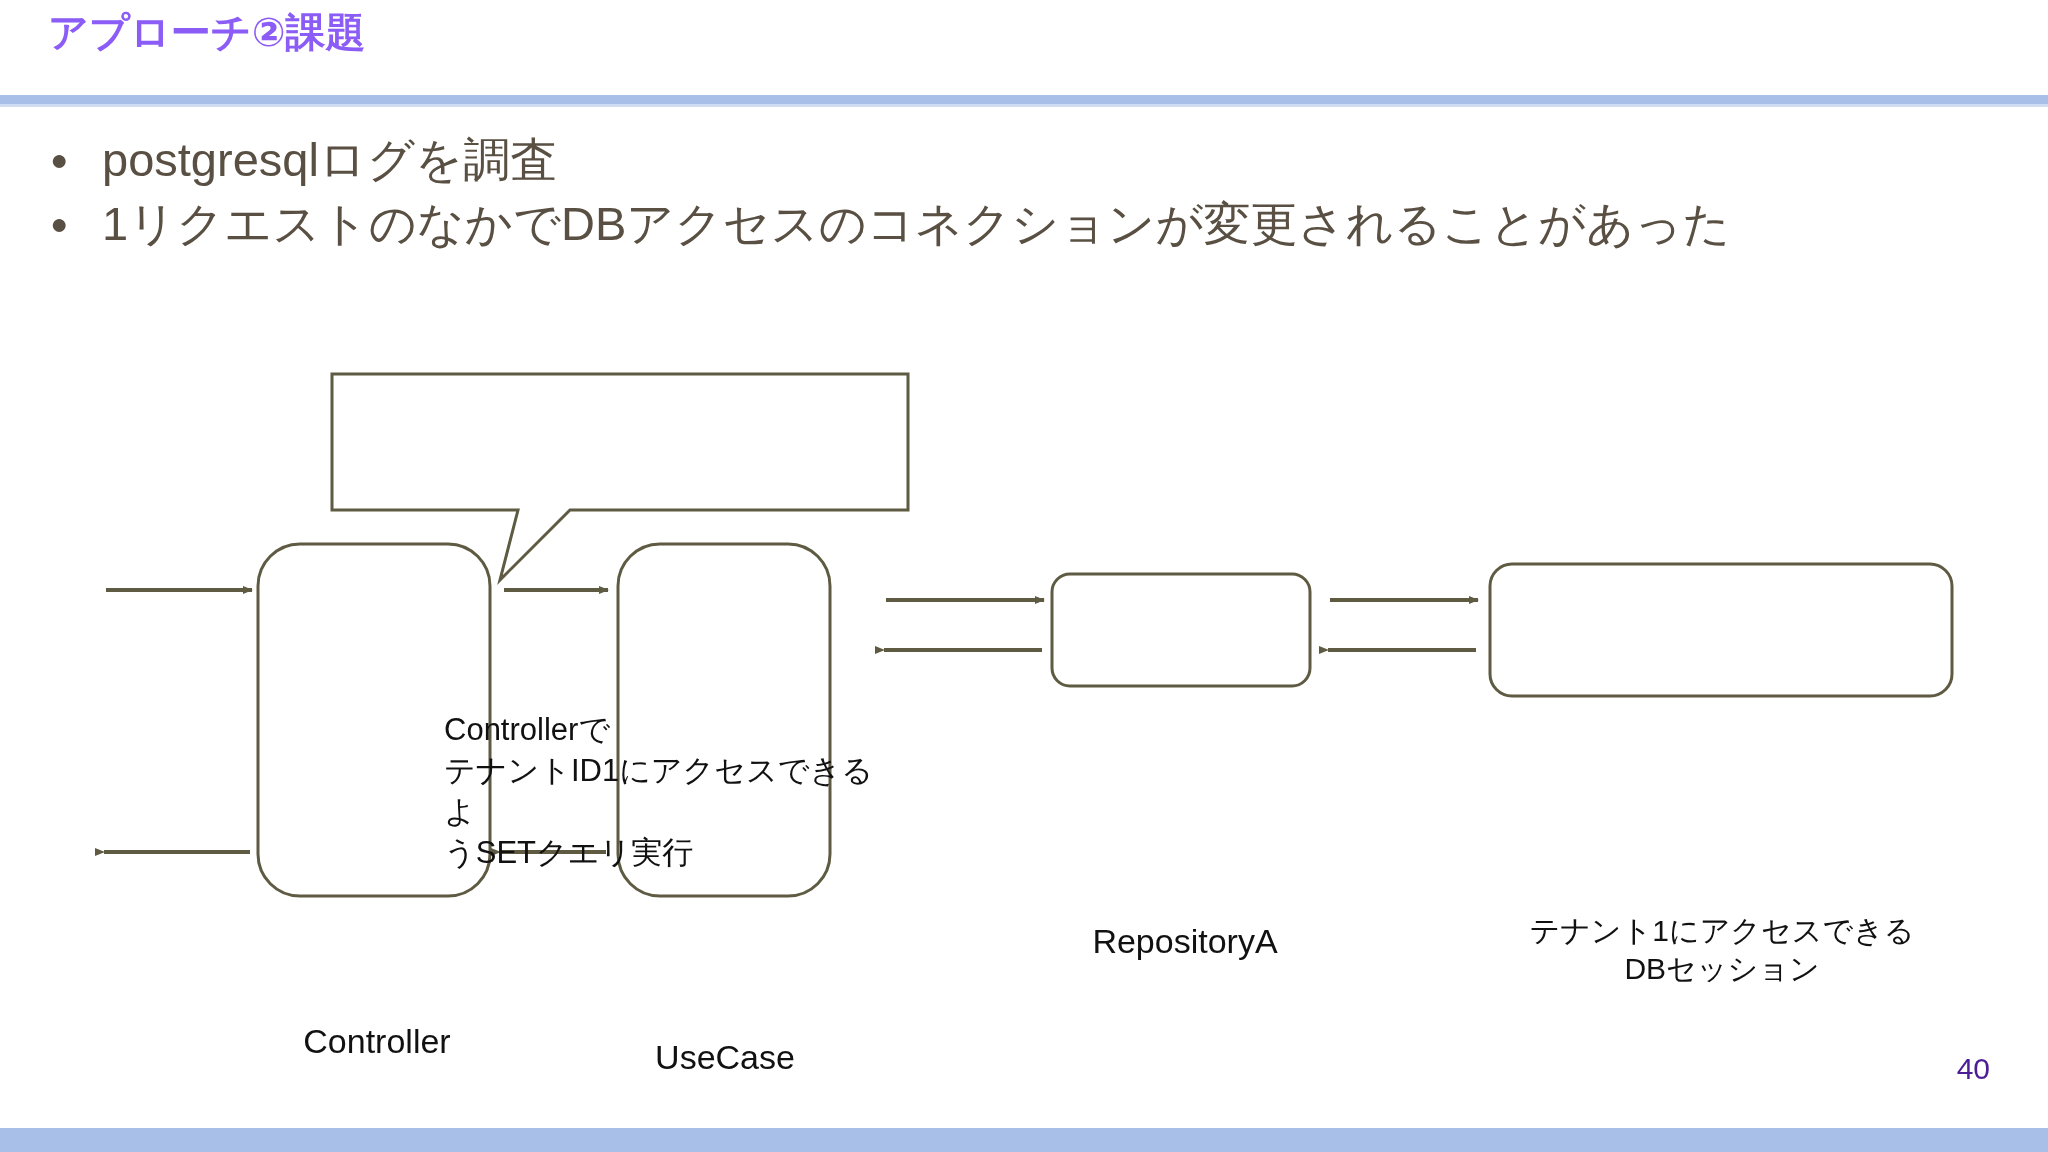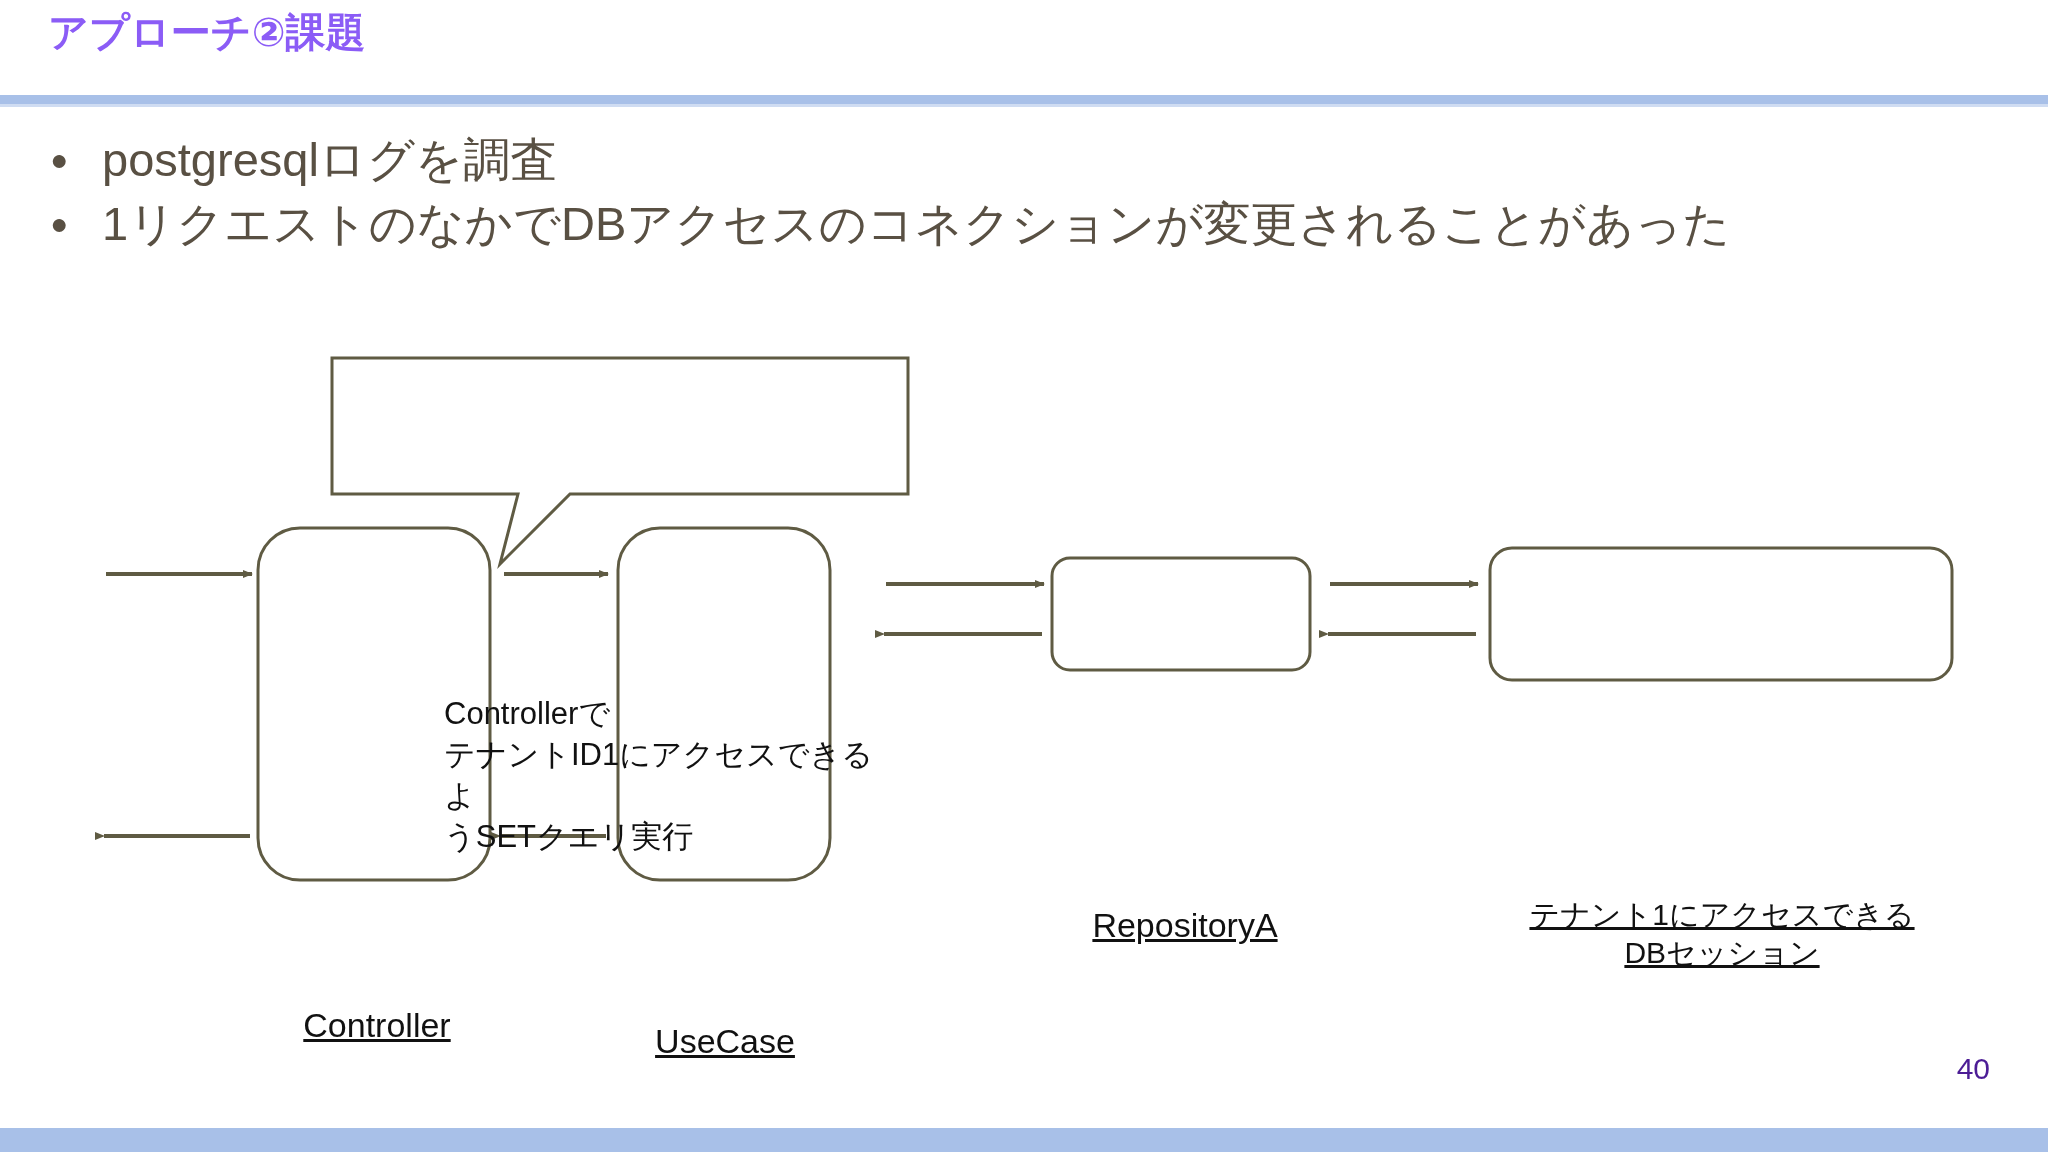--- a/index.html
+++ b/index.html
@@ -92,38 +92,37 @@
     right: 58px;
     top: 1052px;
     font-size: 30px;
     color: #4c1d95;
   }
 
   
   .diagram {
     position: absolute;
     left: 0px;
-    top: 316px;
+    top: 332px;
     width: 1884px;
     height: 700px;
   }
   .diagram svg {
     position: absolute;
     left: 0;
     top: 0;
   }
 
   .node-label {
     position: absolute;
     color: #111111;
     font-size: 34px;
     text-align: center;
     line-height: 1.25;
     white-space: pre-line;
-    text-decoration: underline;
   }
   .label-controller { left: 262px; top: 688px; width: 230px; }
   .label-usecase    { left: 620px; top: 688px; width: 210px; margin-top: 16px; }
   .label-repoa      { left: 1060px; top: 588px; width: 250px; }
   .label-dbsession  { left: 1492px; top: 580px; width: 460px; font-size: 30px; }
 
   .side-label {
     position: absolute;
     color: #111111;
     font-size: 31px;

